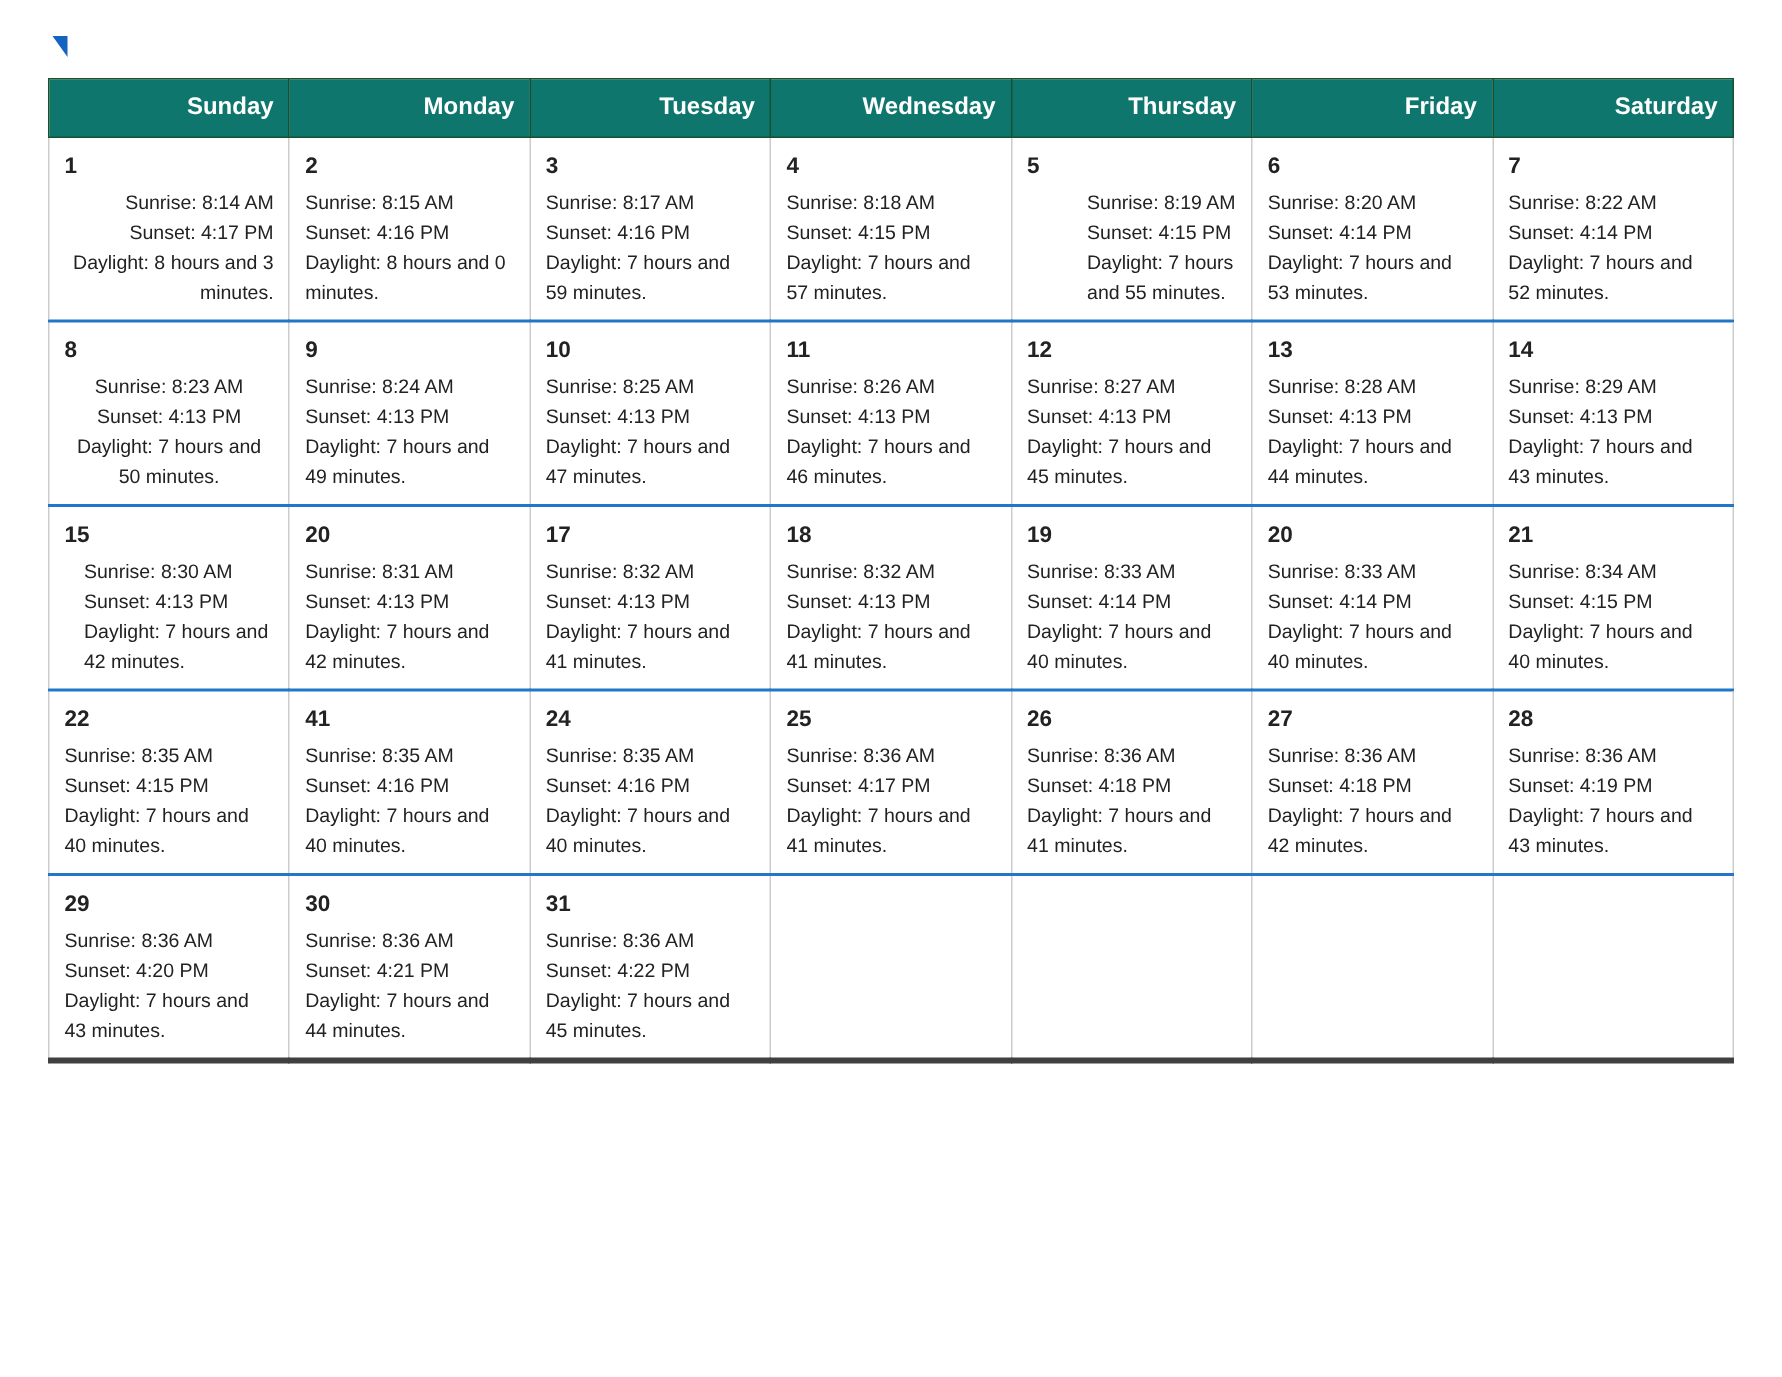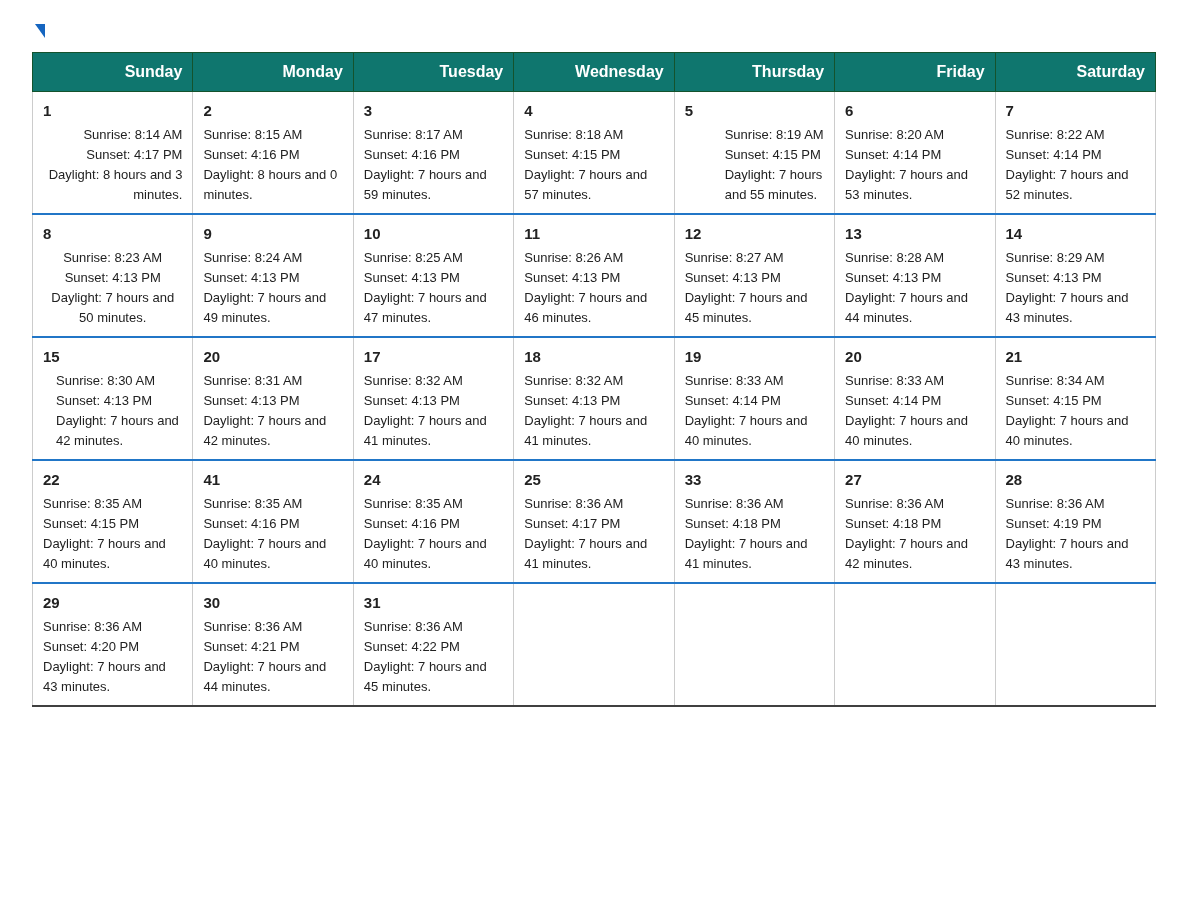--- a/index.html
+++ b/index.html
@@ -54,21 +54,21 @@
       border-left: 1px solid #ccc;
       border-right: 1px solid #ccc;
       font-size: 13.5px;
       line-height: 1.5;
       min-height: 90px;
     }
     tbody tr {
       border-bottom: 2px solid #2176c7;
     }
     tbody tr:last-child {
-      border-bottom: 2px solid #404040;
+      border-bottom: 4px solid #404040;
       border-radius: 31px;
     }
     .day-number {
       font-size: 15px;
       font-weight: bold;
       margin-bottom: 2px;
       display: block;
     }
     .day-info {
       font-size: 13px;
@@ -284,21 +284,21 @@
 Sunset: 4:16 PM
 Daylight: 7 hours and 40 minutes.</div>
         </td>
         <td>
           <span class="day-number">25</span>
           <div class="day-info" style="white-space: pre-line;">Sunrise: 8:36 AM
 Sunset: 4:17 PM
 Daylight: 7 hours and 41 minutes.</div>
         </td>
         <td>
-          <span class="day-number">33</span>
+          <span class="day-number">26</span>
           <div class="day-info" style="white-space: pre-line;">Sunrise: 8:36 AM
 Sunset: 4:18 PM
 Daylight: 7 hours and 41 minutes.</div>
         </td>
         <td>
           <span class="day-number">27</span>
           <div class="day-info" style="white-space: pre-line;">Sunrise: 8:36 AM
 Sunset: 4:18 PM
 Daylight: 7 hours and 42 minutes.</div>
         </td>

